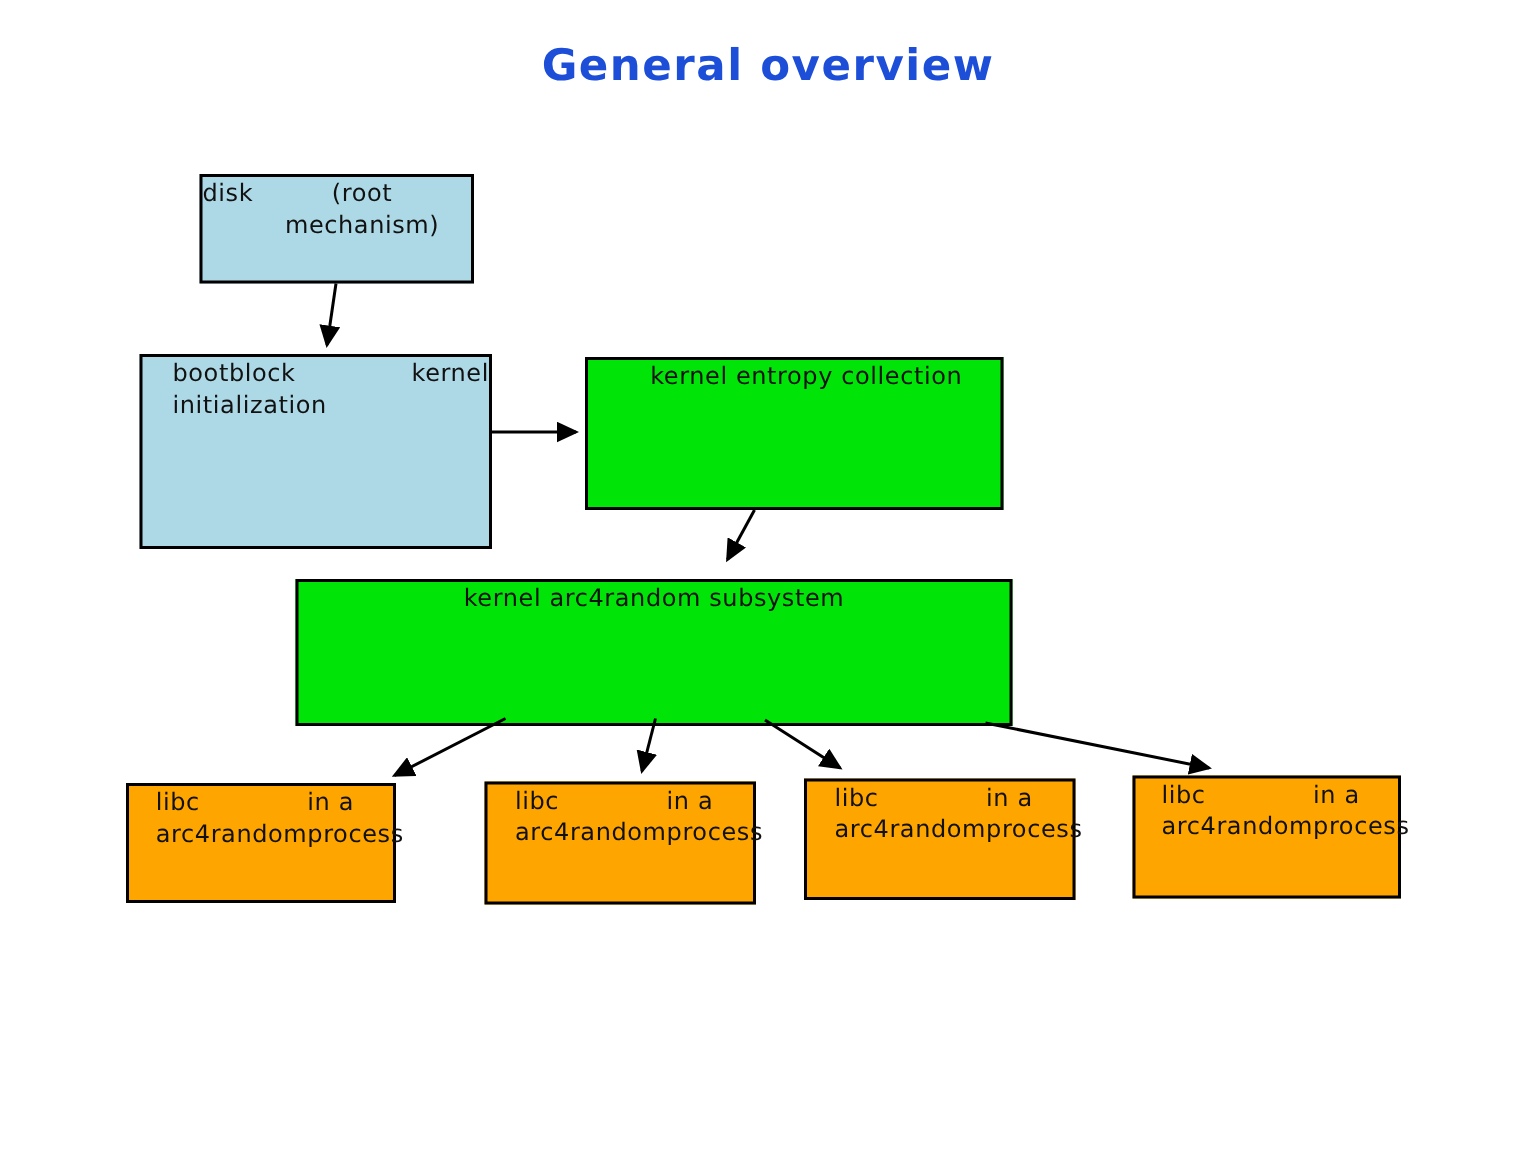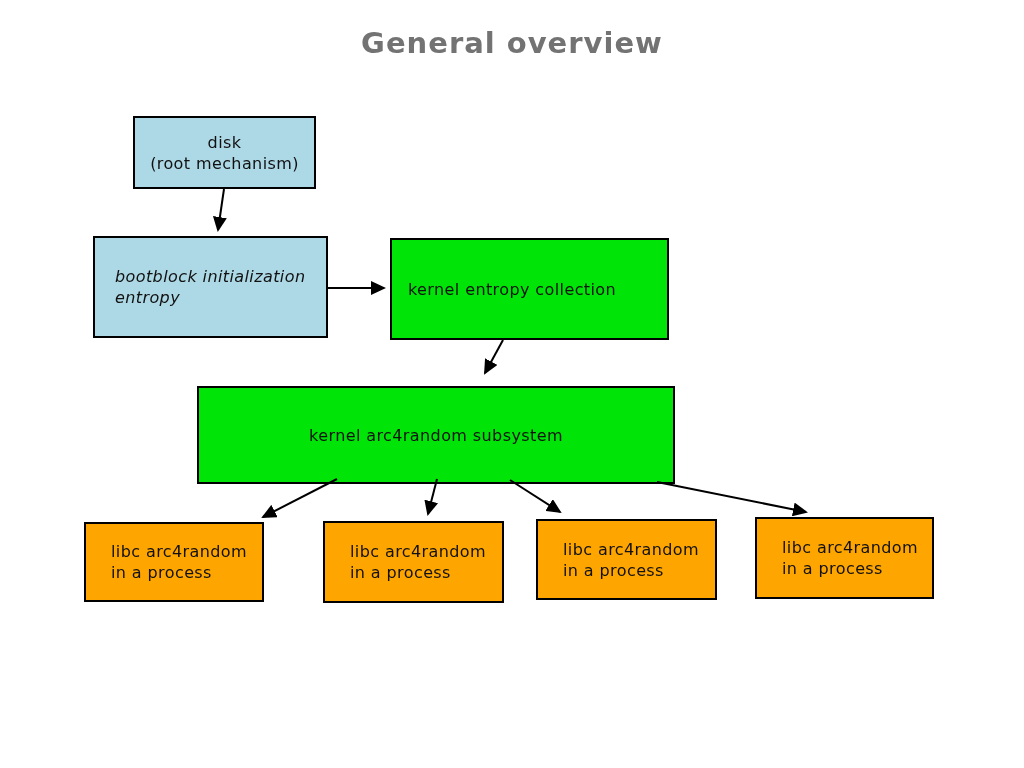--- a/index.html
+++ b/index.html
@@ -18,28 +18,28 @@
   }
   .title {
     position: absolute;
     top: 26px;
     left: 0;
     width: 100%;
     text-align: center;
     font-size: 29px;
     font-weight: bold;
     letter-spacing: 1px;
-    color: #737373;
+    color: #1d4ed8;
   }
   .node {
     position: absolute;
     box-sizing: border-box;
     border: 2px solid #000000;
     display: flex;
-    flex-direction: column;
+    flex-direction: row;
     justify-content: center;
     font-size: 16px;
     line-height: 21px;
     letter-spacing: 0.4px;
   }
   .node.center { text-align: center; }
   .node.left   { text-align: left; }
   .edges {
     position: absolute;
     left: 0;
@@ -58,23 +58,23 @@
 
 <div class="canvas">
 
   <div class="title">General overview</div>
 
   <div class="node center" style="left: 133px; top: 116px; width: 183px; height: 73px; background: rgb(173, 216, 230);">
     <div>disk</div>
     <div>(root mechanism)</div>
   </div>
 
-  <div class="node left" style="left: 93px; top: 236px; width: 235px; height: 102px; padding-left: 20px; background: rgb(173, 216, 230); font-style: italic;">
+  <div class="node left" style="left: 93px; top: 236px; width: 235px; height: 130px; padding-left: 20px; background: rgb(173, 216, 230);">
     <div>bootblock initialization</div>
-    <div>entropy</div>
+    <div>kernel</div>
   </div>
 
   <div class="node left" style="left: 390px; top: 238px; width: 279px; height: 102px; padding-left: 16px; background: rgb(0, 228, 8);">
     <div>kernel entropy collection</div>
   </div>
 
   <div class="node center" style="left: 197px; top: 386px; width: 478px; height: 98px; background: rgb(0, 228, 8);">
     <div>kernel arc4random subsystem</div>
   </div>
 

